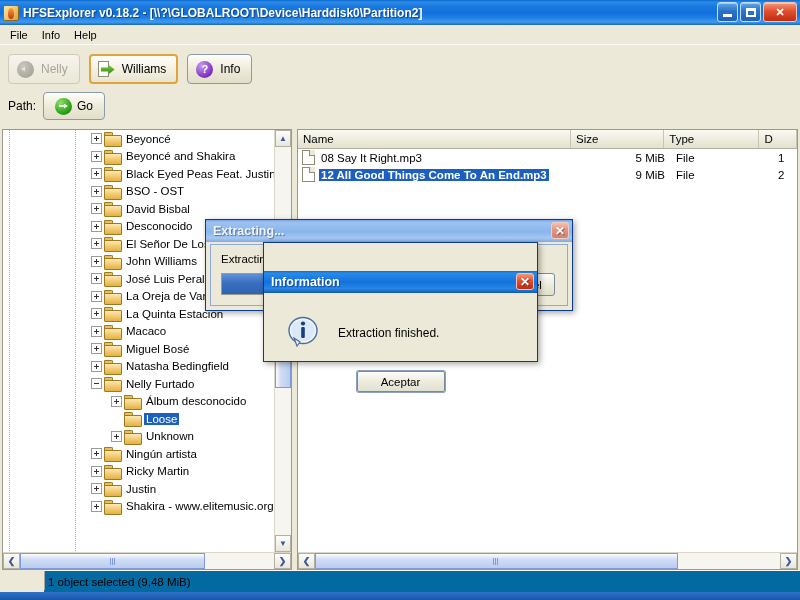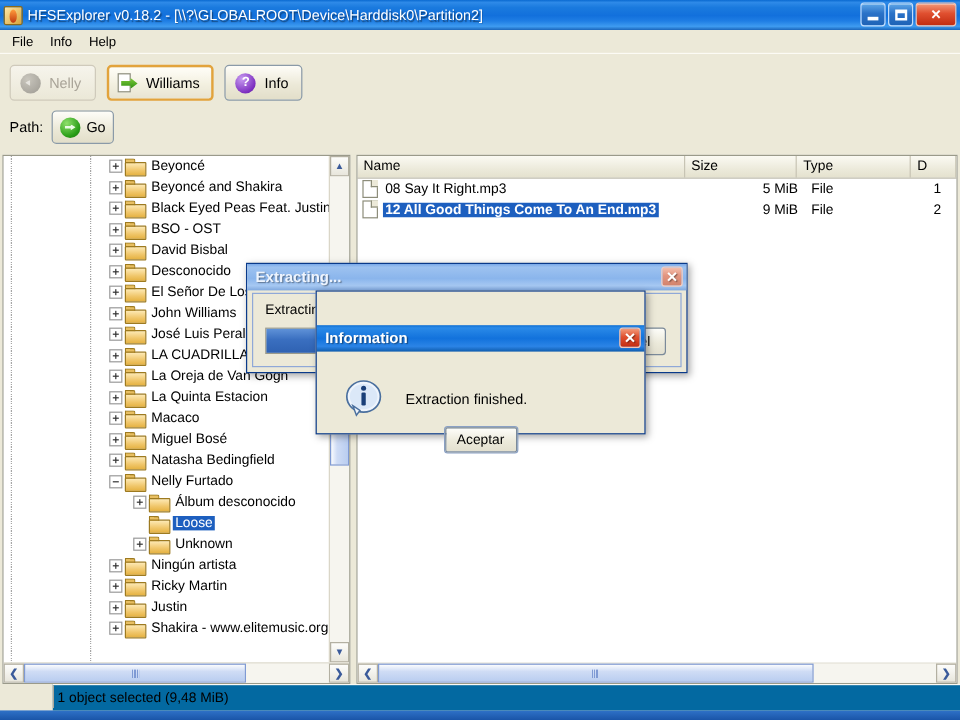--- a/index.html
+++ b/index.html
@@ -42,21 +42,21 @@
   }
   #titlebar .tb-icon:after {
     content:""; position:absolute; left:4px; top:2px;
     width:6px; height:11px;
     background: linear-gradient(to bottom,#ff9c3c,#c23a10);
     border-radius: 50% 50% 45% 45%;
   }
   #title-text {
     color: #fff;
     font-size: 12px;
-    font-weight: normal;
+    font-weight: bold;
     text-shadow: 1px 1px 1px rgba(0,0,0,.45);
     white-space: nowrap;
     overflow: hidden;
   }
   .tb-buttons {
     position: absolute; right: 3px; top: 2px;
     display: flex; gap: 2px;
   }
   .tb-btn {
     width: 21px; height: 20px;
@@ -171,21 +171,21 @@
     height: 22px;
     background: #fff;
     border: 1px solid #7f9db9;
     font-family: "Liberation Sans", sans-serif;
     font-size: 12px;
     padding: 0 4px;
     color: #000;
     outline: none;
   }
   #go-btn {
-    width: 52px; height: 28px;
+    width: 62px; height: 28px;
     border: 1px solid #8a9aa8; border-radius: 4px;
     background: linear-gradient(to bottom,#fefdf8,#ece9d8 55%,#e2dec9);
     display:flex; align-items:center; justify-content:center; gap:5px;
     font-size: 12px;
   }
   .ic-go {
     width:17px; height:17px; border-radius:50%;
     background: radial-gradient(circle at 33% 28%,#8fe06a,#2a9e18 65%,#15700c);
     position:relative; flex:none;
   }
@@ -457,22 +457,22 @@
   #info-icon {
     position:absolute; left:20px; top:20px;
     width:40px; height:40px;
   }
   #info-text {
     position:absolute; left:74px; top:33px;
     font-size:12px;
   }
   #info-ok {
     position:absolute; left:50%; transform:translateX(-50%);
-    top:63px;
-    width:60px; height:21px;
+    top:78px;
+    width:88px; height:21px;
     border:1px solid #7b8a9a; border-radius:2px;
     background: linear-gradient(to bottom,#fdfdf9,#eceadb 55%,#e3e0cf);
     display:flex; align-items:center; justify-content:center;
     font-size:11.5px;
     box-shadow: 0 0 0 1px #8aa0c4;
   }
 </style>
 </head>
 <body>
 
@@ -580,26 +580,20 @@
                 <div class="indent" style="width: 86px;"></div>
                 <div class="toggle plus"></div>
                 <div class="folder"></div>
                 <div class="tlabel">John Williams</div>
               </div>
               <div class="trow">
                 <div class="indent" style="width: 86px;"></div>
                 <div class="toggle plus"></div>
                 <div class="folder"></div>
                 <div class="tlabel">José Luis Perales</div>
-              </div>
-              <div class="trow">
-                <div class="indent" style="width: 86px;"></div>
-                <div class="toggle plus"></div>
-                <div class="folder"></div>
-                <div class="tlabel">LA CUADRILLA</div>
               </div>
               <div class="trow">
                 <div class="indent" style="width: 86px;"></div>
                 <div class="toggle plus"></div>
                 <div class="folder"></div>
                 <div class="tlabel">La Oreja de Van Gogh</div>
               </div>
               <div class="trow">
                 <div class="indent" style="width: 86px;"></div>
                 <div class="toggle plus"></div>

